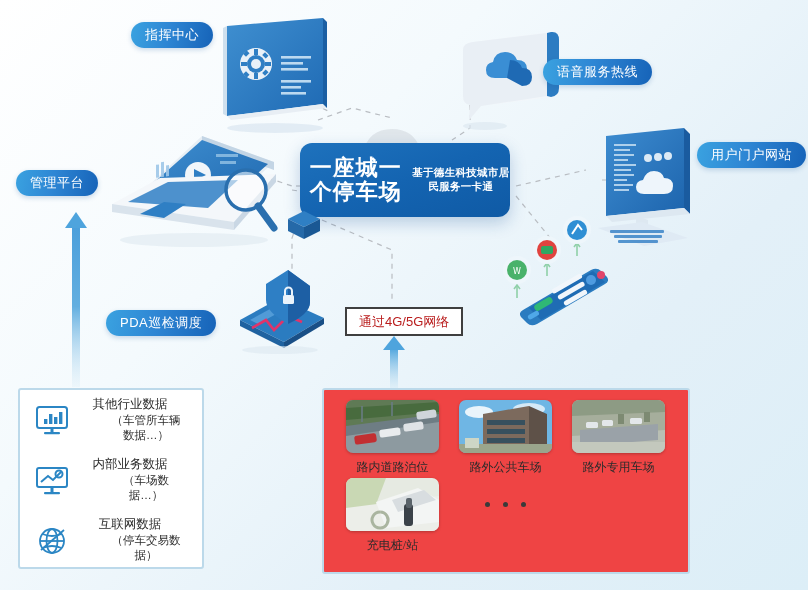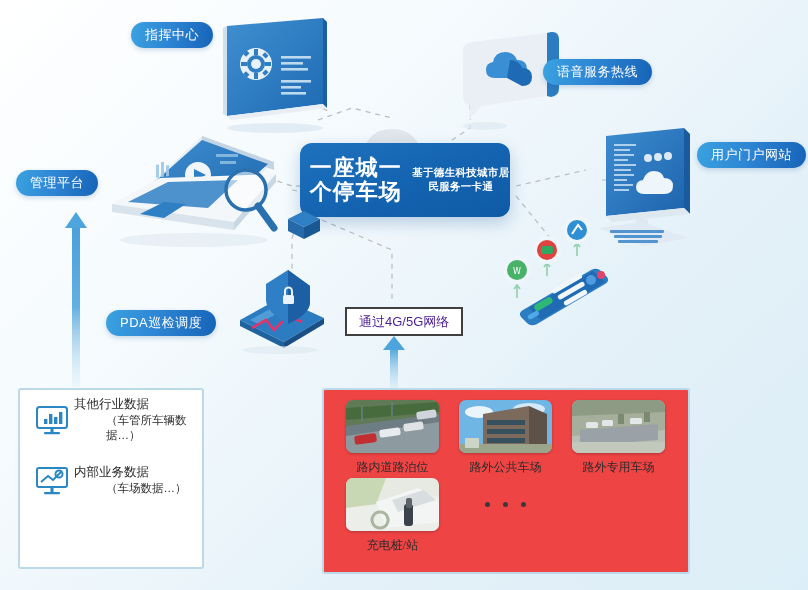--- a/index.html
+++ b/index.html
@@ -19,21 +19,21 @@
     color:#fff;border-radius:16px;
     font-size:13px;letter-spacing:.5px;
     padding:6px 14px 7px;white-space:nowrap;
     box-shadow:0 2px 5px rgba(30,90,160,.22);
     line-height:1;
   }
 
   
   .netbox{
     position:absolute;background:#fff;border:2px solid #3f3f3f;
-    color:#4c1d95;font-size:13px;padding:6px 12px;white-space:nowrap;line-height:1;
+    color:#b91c1c;font-size:13px;padding:6px 12px;white-space:nowrap;line-height:1;
   }
 
   
   .banner{
     position:absolute;left:300px;top:143px;width:210px;height:74px;
     background:linear-gradient(160deg,#1e72bd 0%,#1464b1 50%,#0f5aa5 100%);
     border-radius:12px;color:#fff;text-align:center;
     box-shadow:0 6px 16px rgba(20,80,150,.25);
     display:flex;flex-direction:row;align-items:center;justify-content:center;
   }
@@ -49,21 +49,21 @@
   .arrow-up{position:absolute;}
 
   
   .data-panel{
     position:absolute;left:18px;top:388px;width:186px;height:181px;
     background:#fff;border:2px solid #bcd9ea;border-radius:3px;
     padding:0;box-sizing:border-box;
   }
   .data-row{display:flex;align-items:center;height:60px;padding-left:10px;}
   .data-icon{width:44px;flex:0 0 44px;display:flex;align-items:center;justify-content:center;}
-  .data-txt{flex:1;text-align:left;padding-right:8px;color:#2b2b2b;
+  .data-txt{flex:1;text-align:center;padding-right:16px;color:#2b2b2b;
     font-family:Liberation Sans, sans-serif;}
   .data-t1{font-size:12.5px;line-height:1.35;}
   .data-t2{font-size:11.5px;line-height:1.35;margin-left:32px;}
 
   
   .scene-panel{
     position:absolute;left:322px;top:388px;width:368px;height:186px;
     background:#ef4444;border:2px solid #bcd9ea;border-radius:3px;box-sizing:border-box;
   }
   .scene-grid{display:flex;flex-wrap:wrap;padding:10px 8px 0 12px;}
@@ -365,20 +365,38 @@
           <rect x="15.5" y="22" width="3" height="5" fill="#2b86c4"></rect>
           <rect x="9" y="27" width="16" height="2.2" rx="1" fill="#2b86c4"></rect>
         </svg>
       </div>
       <div class="data-txt">
         <div class="data-t1">内部业务数据</div>
         <div class="data-t2">（车场数据…）</div>
       </div>
     </div>
 
+    <div class="data-row">
+      <div class="data-icon">
+        <svg width="34" height="32" viewBox="0 0 34 32">
+          <g fill="none" stroke="#2b86c4" stroke-width="1.8">
+            <circle cx="17" cy="17" r="12"></circle>
+            <ellipse cx="17" cy="17" rx="5.5" ry="12"></ellipse>
+            <path d="M5,17 L29,17"></path>
+            <path d="M7.5,10 Q17,14 26.5,10"></path>
+            <path d="M7.5,24 Q17,20 26.5,24"></path>
+            <path d="M6,26 L29,6"></path>
+          </g>
+        </svg>
+      </div>
+      <div class="data-txt">
+        <div class="data-t1">互联网数据</div>
+        <div class="data-t2">（停车交易数据）</div>
+      </div>
+    </div>
   </div>
 
   <div class="scene-panel">
     <div class="scene-grid">
 
       <div class="scene-cell">
         <div class="thumb">
           <svg width="93" height="53" viewBox="0 0 93 53">
             <rect width="93" height="53" fill="#8d9aa0"></rect>
             <path d="M0,0 L93,0 L93,18 L0,30 Z" fill="#5f7a55"></path>

